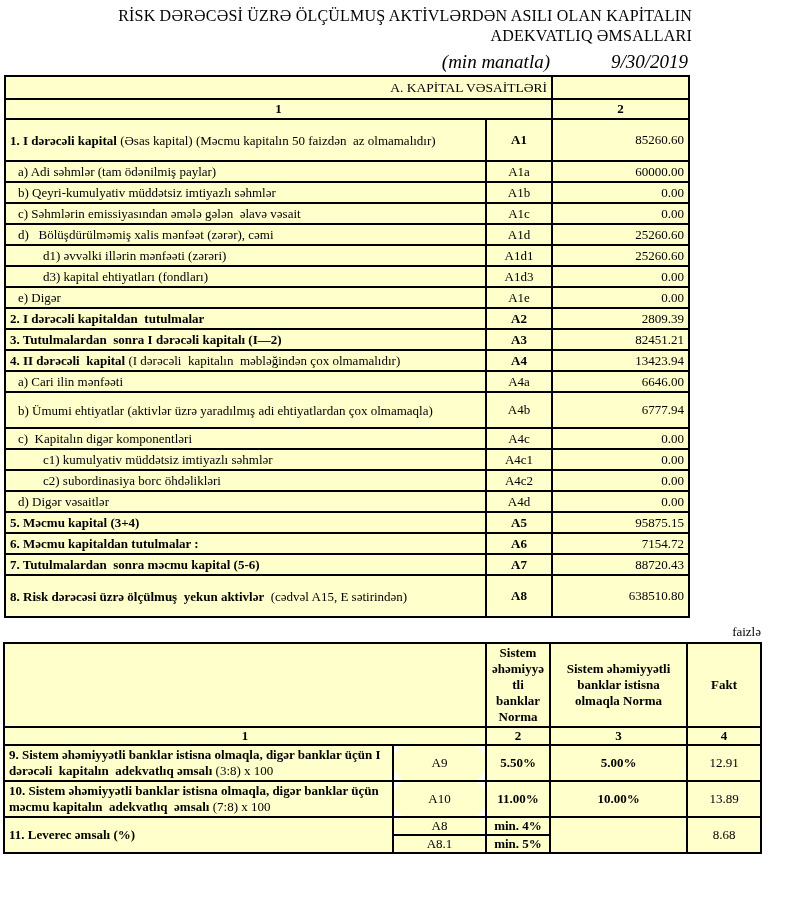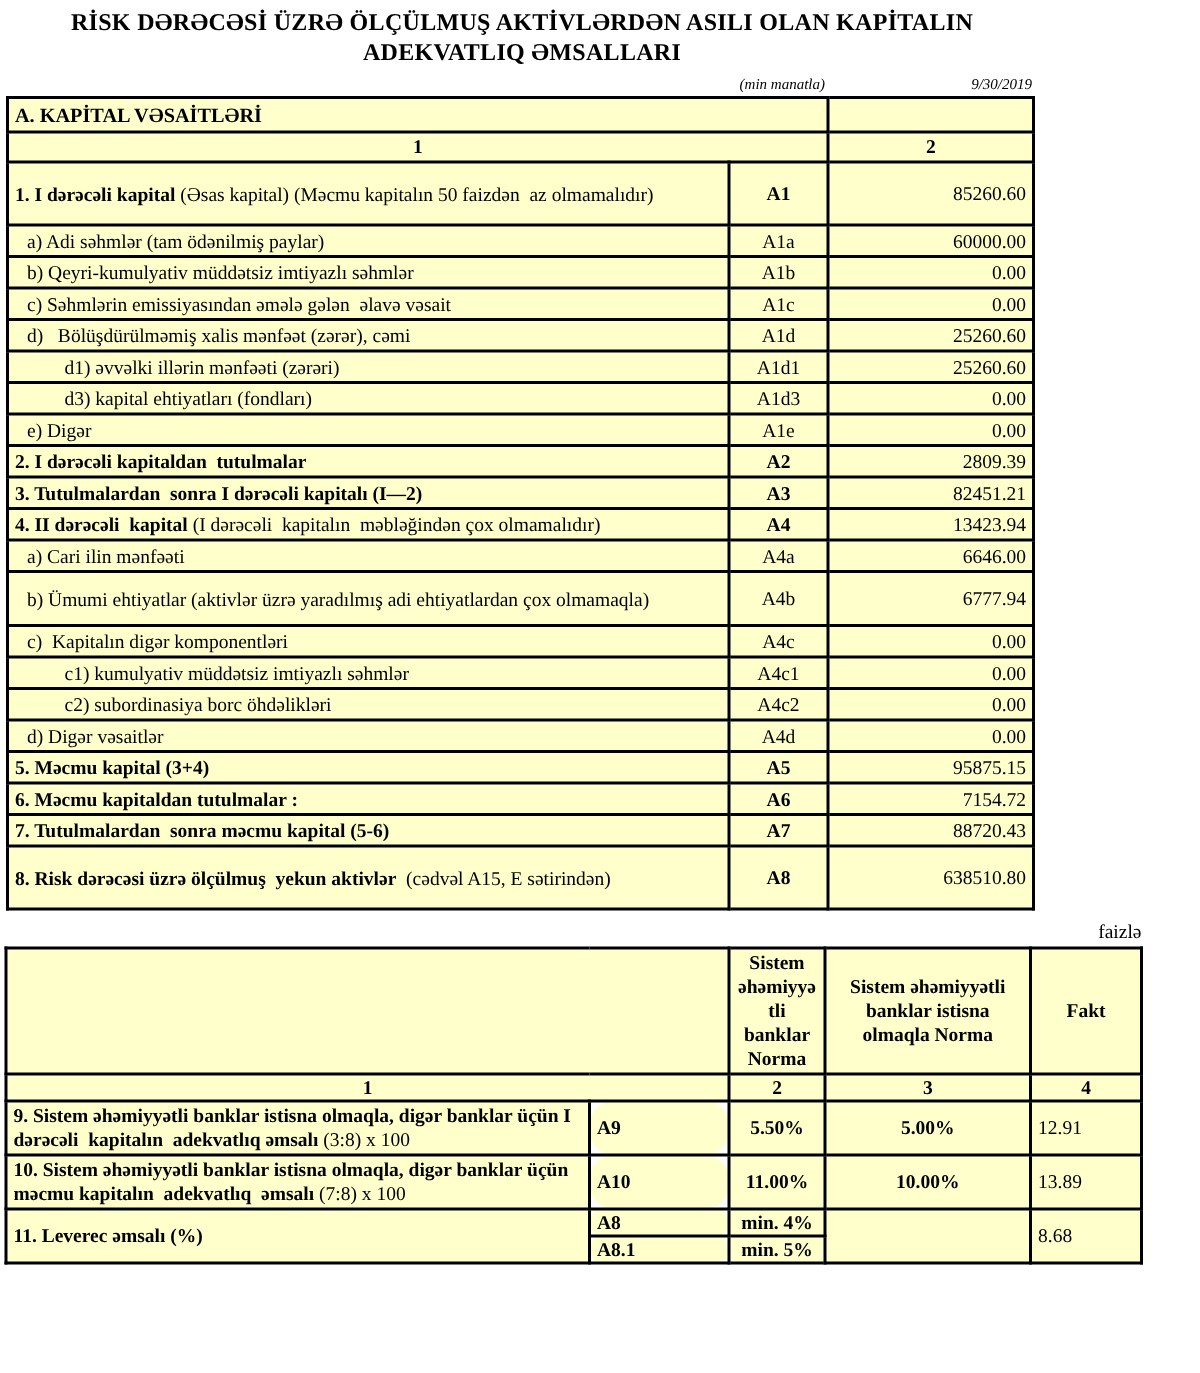--- a/index.html
+++ b/index.html
@@ -7,32 +7,32 @@
     margin: 0; padding: 0;
     width: 800px; height: 915px;
     background: #ffffff;
     color: #000000;
     font-family: "Liberation Serif", "DejaVu Serif", serif;
   }
   .page { padding: 6px 0 0 4px; }
 
   .title {
     width: 688px;
-    text-align: center;
-    font-weight: bold;
+    text-align: right;
+    font-weight: normal;
     font-size: 16px;
     line-height: 20px;
     letter-spacing: 0.2px;
   }
 
   .meta-row {
     width: 684px;
     display: flex;
     font-style: italic;
-    font-size: 10px;
+    font-size: 19px;
     margin: 5px 0 2px 0;
   }
   .meta-unit { width: 546px; text-align: right; }
   .meta-date { width: 138px; text-align: right; }
 
   table { border-collapse: collapse; table-layout: fixed; }
   td {
     border: 2px solid #000000;
     background: #FFFFCC;
     font-size: 13px;
@@ -40,41 +40,41 @@
     vertical-align: middle;
     overflow: hidden;
   }
 
   
   .cap { width: 684px; }
   .cap .lbl { text-align: left; white-space: pre-wrap; line-height: 15px; }
   .cap .code { text-align: center; }
   .cap .val { text-align: right; }
   .cap tr td { height: 21px; }
-  .cap tr.hdr td { height: 23px; text-align: left; font-weight: bold; font-size: 13.5px; }
+  .cap tr.hdr td { height: 23px; text-align: right; font-weight: normal; font-size: 13.5px; }
   .cap tr.num td { height: 17px; text-align: center; font-weight: bold; }
   .cap tr.h42 td { height: 42px; }
   .cap tr.h36 td { height: 36px; }
   .cap tr.sec .code { font-weight: bold; }
   .cap tr.ind1 .lbl { padding-left: 12px; }
   .cap tr.ind2 .lbl { padding-left: 37px; }
 
   .faizle {
     width: 757px;
     text-align: right;
     font-size: 13px;
     margin: 6px 0 2px 0;
   }
 
   
   .ratio { width: 757px; margin-left: -1px; padding-left: 44px; }
   .ratio .lbl { text-align: left; white-space: pre-wrap; line-height: 16px; }
-  .ratio .code { text-align: left; font-weight: bold; border-radius: 16px; }
+  .ratio .code { text-align: center; font-weight: normal; border-radius: 16px; }
   .ratio .pc { text-align: center; font-weight: bold; }
-  .ratio .val { text-align: left; }
+  .ratio .val { text-align: center; }
   .ratio tr.bhdr td {
     height: 76px;
     text-align: center;
     font-weight: bold;
     overflow-wrap: anywhere;
     line-height: 16px;
   }
   .ratio tr.num td { height: 15px; text-align: center; font-weight: bold; padding: 0 4px; }
   .ratio tr.r2line td { height: 35px; }
   .ratio tr.rsub td { height: 15px; padding: 0 4px; }

